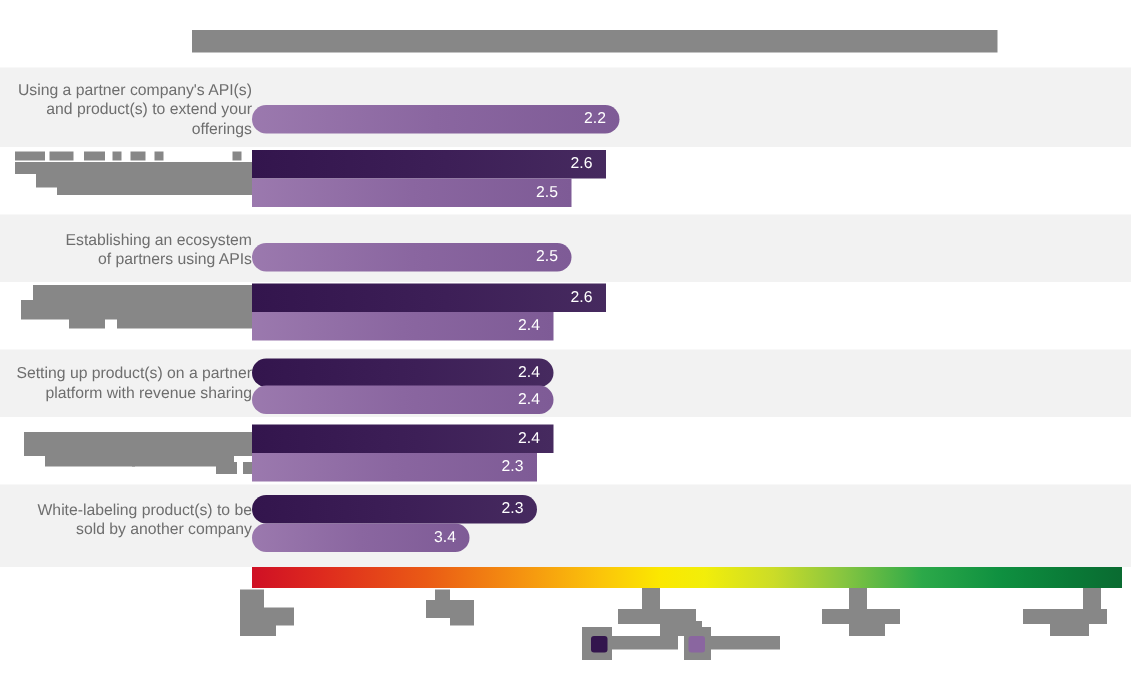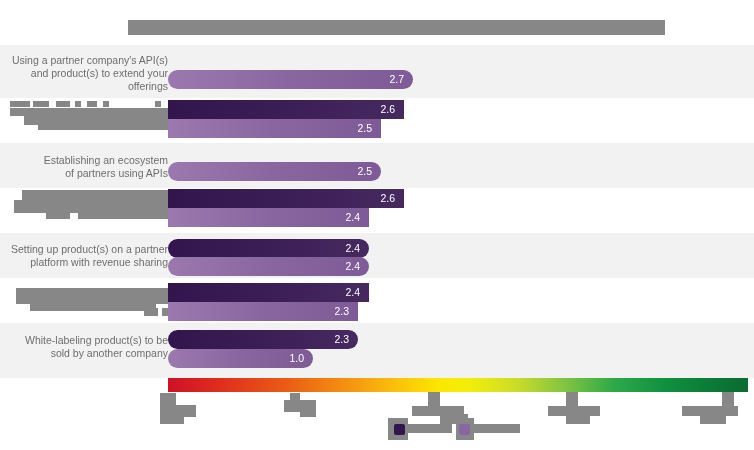--- a/index.html
+++ b/index.html
@@ -102,21 +102,21 @@
   <div class="row band" style="top:143px;height:45px;"></div>
   <div class="row plain" style="top:188px;height:45px;"></div>
   <div class="row band" style="top:233px;height:45px;"></div>
   <div class="row plain" style="top:278px;height:45px;"></div>
   <div class="row band" style="top:323px;height:55px;"></div>
 
   <div class="cat-label" style="top:54px;">Using a partner company's API(s)
 and product(s) to extend your
 offerings</div>
   <div class="bar light" style="top:70px;width:245px;">
-    <span class="val">2.7</span>
+    <span class="val">2.2</span>
   </div>
 
   <div class="redact" style="left:10px;top:101px;width:20px;height:6px;"></div>
   <div class="redact" style="left:33px;top:101px;width:16px;height:6px;"></div>
   <div class="redact" style="left:56px;top:101px;width:14px;height:6px;"></div>
   <div class="redact" style="left:75px;top:101px;width:6px;height:6px;"></div>
   <div class="redact" style="left:87px;top:101px;width:10px;height:6px;"></div>
   <div class="redact" style="left:103px;top:101px;width:6px;height:6px;"></div>
   <div class="redact" style="left:155px;top:101px;width:6px;height:6px;"></div>
   <div class="redact" style="left:10px;top:108px;width:158px;height:8px;"></div>
@@ -166,21 +166,21 @@
   <div class="bar light" style="top:302px;width:190px;border-radius:0;">
     <span class="val">2.3</span>
   </div>
 
   <div class="cat-label" style="top:334px;">White-labeling product(s) to be
 sold by another company</div>
   <div class="bar dark" style="top:330px;width:190px;">
     <span class="val">2.3</span>
   </div>
   <div class="bar light" style="top:349px;width:145px;">
-    <span class="val">1.0</span>
+    <span class="val">3.4</span>
   </div>
 
   <div class="scale"></div>
 
   <div class="redact" style="left:160px;top:393px;width:16px;height:20px;"></div>
   <div class="redact" style="left:160px;top:405px;width:36px;height:12px;"></div>
   <div class="redact" style="left:160px;top:412px;width:24px;height:12px;"></div>
 
   <div class="redact" style="left:290px;top:393px;width:10px;height:12px;"></div>
   <div class="redact" style="left:284px;top:400px;width:32px;height:12px;"></div>

